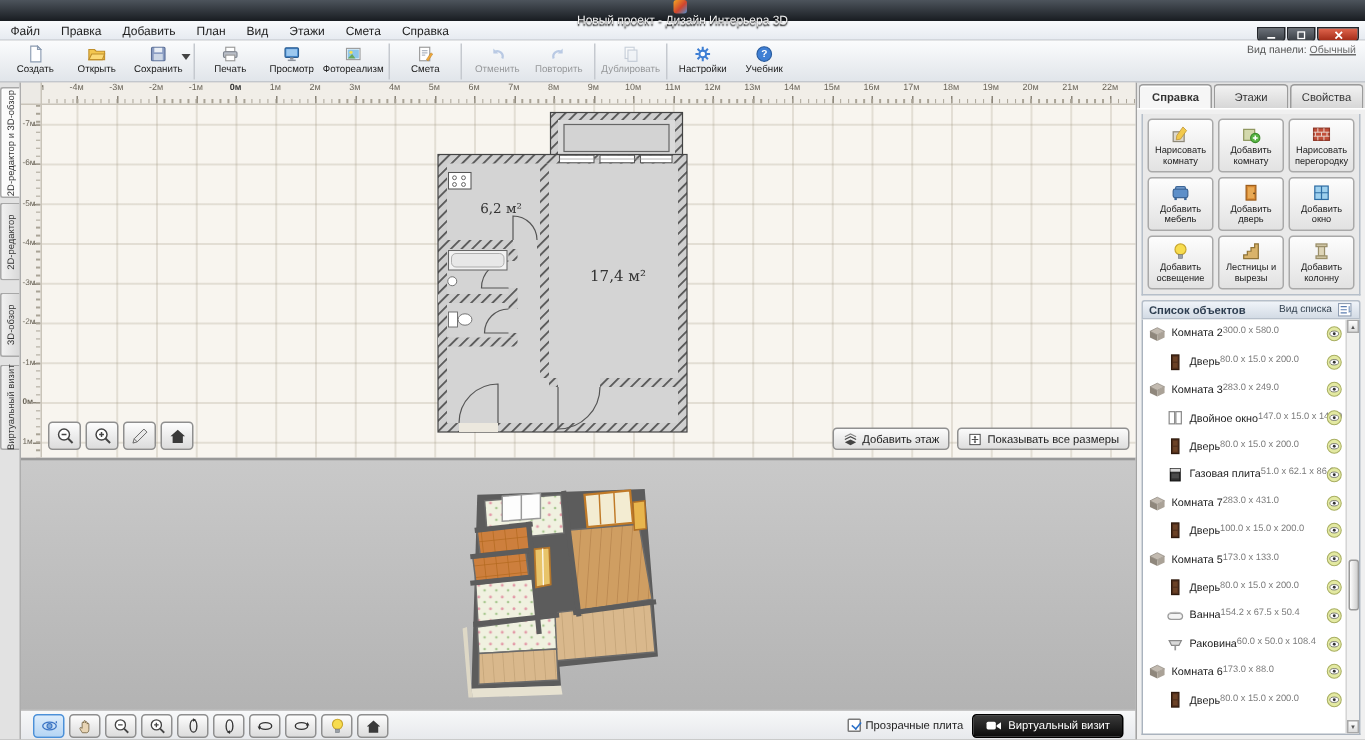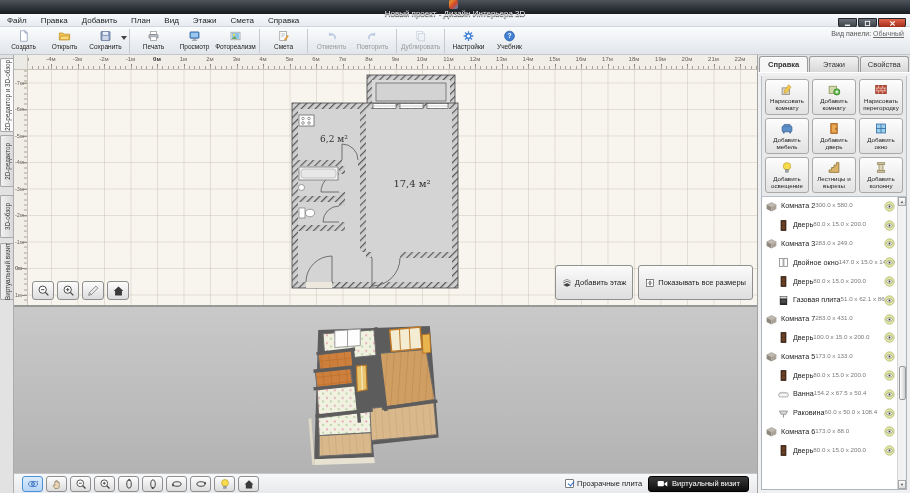--- a/index.html
+++ b/index.html
@@ -48,21 +48,21 @@
   .vlab{position:absolute;left:1px;transform:translateY(-50%);font-size:5.5px;color:#6a6458;}
   .vline{position:absolute;right:0;height:1px;width:5px;background:#8b857a;}
   #canvas2d{flex:1;position:relative;overflow:hidden;background-color:#f8f5ef;
     background-image:linear-gradient(to right,rgba(150,140,115,.22) 1px,transparent 1px),linear-gradient(to bottom,rgba(150,140,115,.22) 1px,transparent 1px);
     background-size:26.5px 26.5px;background-position:23px 12.5px;}
   #plan-svg{position:absolute;inset:0;}
   #tools2d{position:absolute;left:4px;bottom:5px;display:flex;gap:3px;}
   .sqbtn{width:22px;height:19px;border:1px solid #8f8f8f;border-radius:3px;background:linear-gradient(#fdfdfd,#dcdcdc);display:flex;align-items:center;justify-content:center;}
   .sqbtn svg{width:13px;height:13px;}
   #plan-btns{position:absolute;right:4px;bottom:5px;display:flex;gap:5px;}
-  .planbtn{height:35px;border:1px solid #909090;border-radius:3px;background:linear-gradient(#fbfbfb,#dedede);display:flex;align-items:center;gap:3px;padding:0 6px;font-size:7.5px;color:#222;margin-top:22px;}
+  .planbtn{height:15px;border:1px solid #909090;border-radius:3px;background:linear-gradient(#fbfbfb,#dedede);display:flex;align-items:center;gap:3px;padding:0 6px;font-size:7.5px;color:#222;margin-top:22px;}
   .planbtn svg{width:10px;height:10px;}
   #splitter{height:2px;background:#989898;flex:none;}
   
   #area3d{flex:1;position:relative;background:linear-gradient(#c9c9c9,#b3b3b3);overflow:hidden;}
   #render3d{position:absolute;left:271px;top:18px;width:178px;height:142px;}
   #bar3d{height:20px;flex:none;background:linear-gradient(#f7f8f9,#e7e9ec);border-top:1px solid #c6c6c6;display:flex;align-items:center;padding:0 8px;gap:3px;}
   .sqbtn3{width:21px;height:16px;border:1px solid #8f8f8f;border-radius:3px;background:linear-gradient(#fdfdfd,#dcdcdc);display:flex;align-items:center;justify-content:center;}
   .sqbtn3 svg{width:12px;height:12px;}
   .sqbtn3.active{border-color:#4a90d9;background:linear-gradient(#dcecfb,#b5d5f4);}
   #bar3d-right{margin-left:auto;display:flex;align-items:center;gap:6px;}
@@ -793,20 +793,29 @@
             </svg>
             <span>Лестницы и вырезы</span>
           </div>
           <div class="dbtn">
             <svg class="ic" viewBox="0 0 16 16">
               <use href="#column-icon"></use>
             </svg>
             <span>Добавить колонну</span>
           </div>
         </div>
+      <div class="sechead" id="objhead">
+        <span>Список объектов</span>
+        <span class="vl">
+          <span>Вид списка</span>
+          <svg class="ic" viewBox="0 0 16 16">
+              <use href="#listview-icon"></use>
+            </svg>
+        </span>
+      </div>
       <div id="objlist">
         <div id="rows">
             <div class="obj-row">
               <svg class="ic oi" viewBox="0 0 16 16">
                 <use href="#room-icon"></use>
               </svg>
               <div class="obj-text">
                 <div class="obj-name">Комната 2</div>
                 <div class="obj-dims">300.0 x 580.0</div>
               </div>

